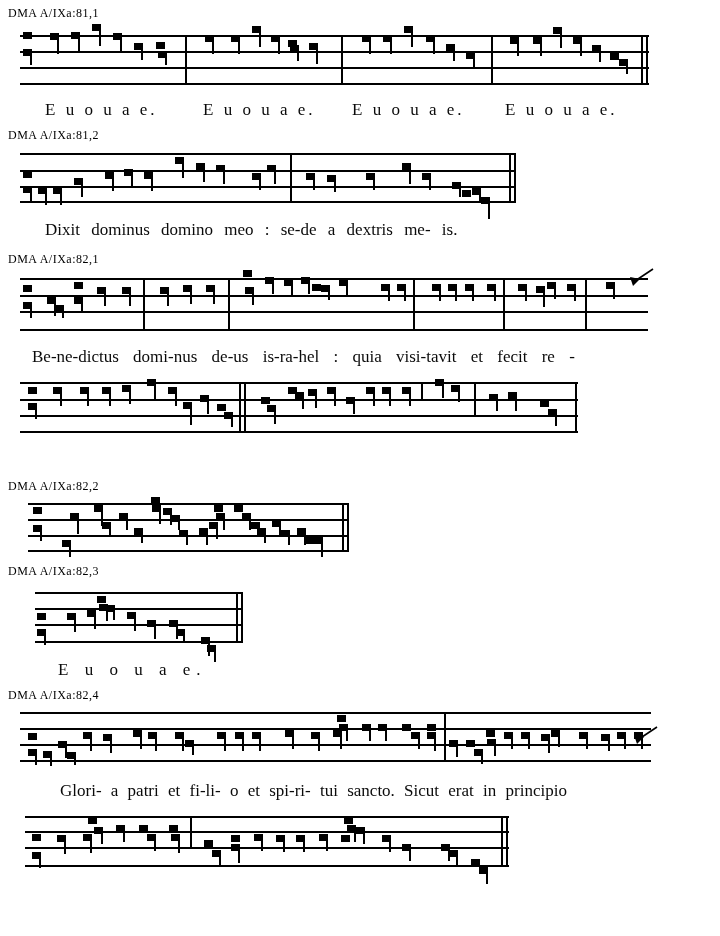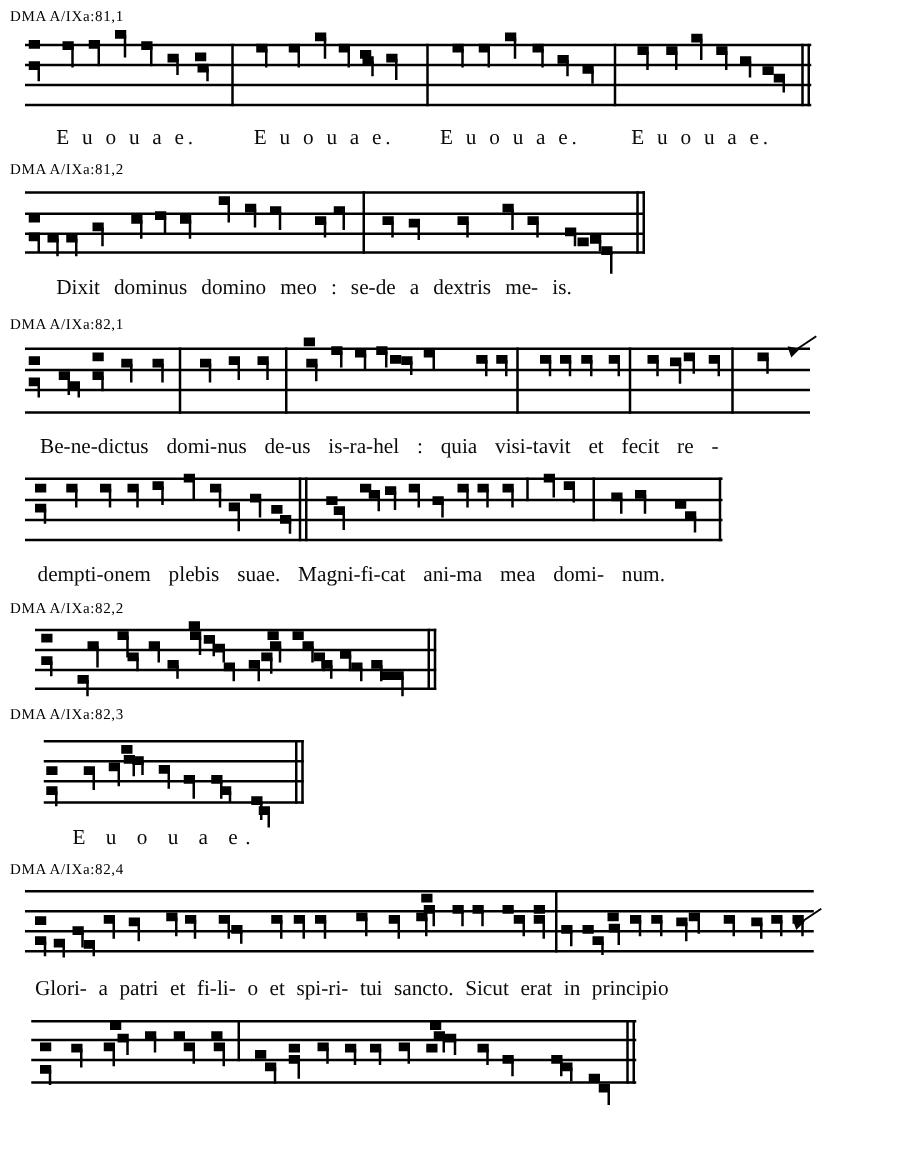--- a/index.html
+++ b/index.html
@@ -35,23 +35,22 @@
   <div class="dma-label" style="left:8px;top:564px">DMA A/IXa:82,3</div>
   <div class="dma-label" style="left:8px;top:688px">DMA A/IXa:82,4</div>
 
   <span class="lyric euouae" style="left:45px;top:100px">E u o u a e.</span>
   <span class="lyric euouae" style="left:203px;top:100px">E u o u a e.</span>
   <span class="lyric euouae" style="left:352px;top:100px">E u o u a e.</span>
   <span class="lyric euouae" style="left:505px;top:100px">E u o u a e.</span>
 
   <div class="lyric" style="left:32px;top:347px;word-spacing:10px">Be-ne-dictus domi-nus de-us is-ra-hel : quia visi-tavit et fecit re -</div>
   <div class="lyric" style="left:45px;top:220px;word-spacing:7px">Dixit dominus domino meo : se-de a dextris me- is.</div>
-  <div class="lyric" style="left:30px;top:450px;word-spacing:10px">dempti-onem plebis suae. Magni-fi-cat ani-ma mea domi- num.</div>
   <div class="lyric euouae-wide" style="left:58px;top:660px">E u o u a e.</div>
-  <div class="lyric" style="left:28px;top:781px;word-spacing:5px">Glori- a patri et fi-li- o et spi-ri- tui sancto. Sicut erat in principio</div>
+  <div class="lyric" style="left:60px;top:781px;word-spacing:5px">Glori- a patri et fi-li- o et spi-ri- tui sancto. Sicut erat in principio</div>
 
 <div class="sline" style="left: 20px; top: 35px; width: 629px;"></div>
     <div class="sline" style="left: 20px; top: 51px; width: 629px;"></div>
     <div class="sline" style="left: 20px; top: 67px; width: 629px;"></div>
     <div class="sline" style="left: 20px; top: 83px; width: 629px;"></div>
     <div class="bar" style="left: 185px; top: 35px; height: 50px;"></div>
     <div class="bar" style="left: 341px; top: 35px; height: 50px;"></div>
     <div class="bar" style="left: 491px; top: 35px; height: 50px;"></div>
     <div class="bar" style="left: 641px; top: 35px; height: 50px;"></div>
     <div class="bar" style="left: 646px; top: 35px; height: 50px;"></div>

